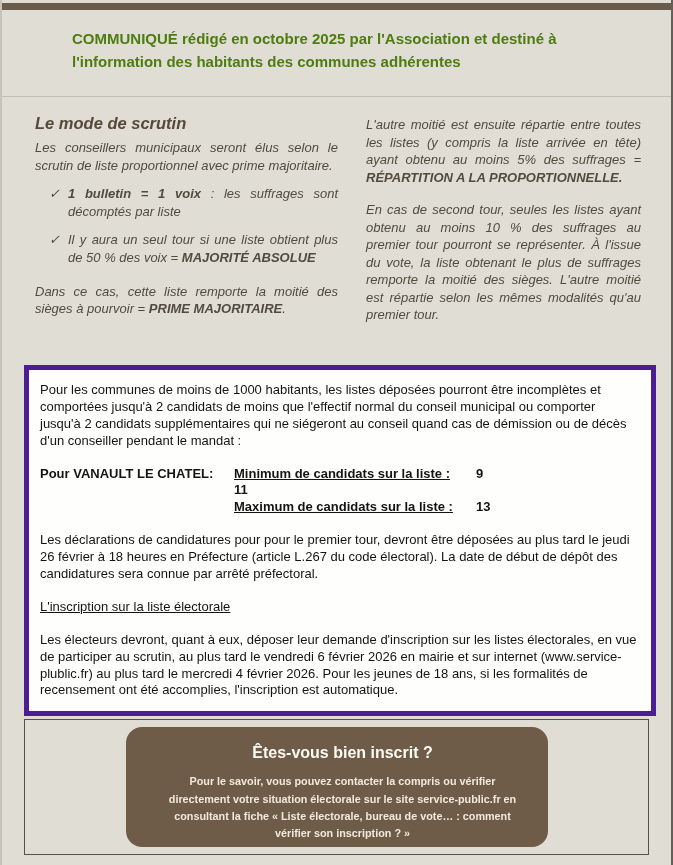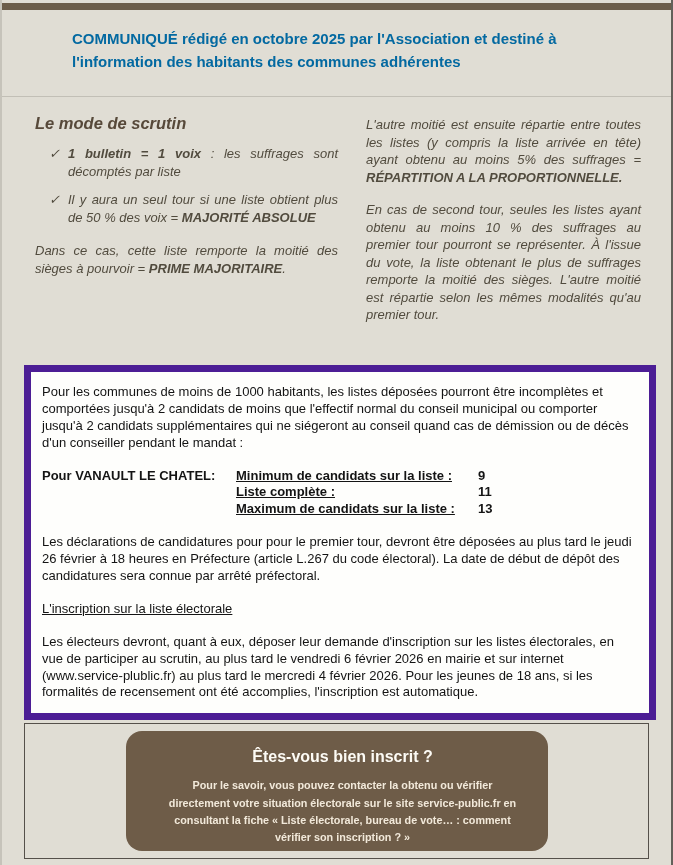--- a/index.html
+++ b/index.html
@@ -16,37 +16,37 @@
   
   .header{display:flex;align-items:flex-start;padding:9px 14px 0 30px;height:68px;}
   .logo{width:96px;text-align:center;color:#2e2a24;user-select:none;}
   .logo-tiny{font-size:5px;letter-spacing:1px;color:#7a7164;white-space:nowrap;overflow:hidden;}
   .logo-main{font-size:22px;font-weight:bold;letter-spacing:1px;line-height:1.02;}
   .logo-sub{font-size:9px;font-weight:bold;letter-spacing:1.6px;line-height:1.1;}
   .logo-stripe{height:3px;margin:2px 4px 1px 4px;
     background:linear-gradient(90deg,#9c3b33 0 12%,#d98e32 12% 24%,#e3c93f 24% 37%,#7fae4e 37% 50%,#3f9e8f 50% 63%,#3b6fae 63% 76%,#6a4f9e 76% 88%,#b0413f 88% 100%);}
   .logo-bottom{font-size:19px;font-weight:bold;letter-spacing:4px;line-height:1.05;}
   .header-text{margin-left:40px;padding-top:9px;width:492px;
-    font-size:15px;font-weight:bold;color:#0369a1;line-height:1.5;}
+    font-size:15px;font-weight:bold;color:#4d7c0f;line-height:1.5;}
   .header-rule{border:none;border-top:1px solid #c2bfb6;margin:9px 0 0 0;}
   
   .columns{display:flex;gap:28px;padding:15px 30px 0 33px;
     font-size:13px;color:#514b3e;line-height:1.35;text-align:justify;font-style:italic;}
   .col-left{width:303px;flex:none;}
   .col-right{flex:1;padding-top:4px;}
   .col-title{font-size:16.5px;font-weight:bold;color:#57493a;margin:0 0 5px 0;text-align:left;}
   .col-p{margin:0;}
   .bullets{margin:11px 0 0 2px;padding-left:12px;}
   .bullet{display:flex;gap:8px;margin-bottom:11px;}
   .check{flex:none;width:11px;color:#514b3e;}
   .bullet-text{flex:1;text-align:justify;}
   .outro{margin-top:16px;}
   .col-right p{margin:0 0 15px 0;}
   
-  .info-box{margin:26px 15px 0 22px;background:#fefefc;border:7px solid #4c1d95;
+  .info-box{margin:26px 15px 0 22px;background:#fefefc;border:5px solid #4c1d95;
     padding:12px 12px 12px 11px;color:#141414;font-size:13px;line-height:1.3;}
   .info-box p{margin:0 0 16px 0;}
   .van-block{font-weight:bold;margin:0 0 16px 0;}
   .van-row{display:flex;}
   .van-prefix{width:194px;flex:none;}
   .van-label{width:242px;flex:none;text-decoration:underline;}
   .van-value{flex:none;}
   .ins-heading{text-decoration:underline;margin:0 0 16px 0;}
   .last-p{margin-bottom:0 !important;}
   
@@ -64,20 +64,21 @@
 <div class="top-bar"></div>
 
 <div class="header">
   <div class="header-text">COMMUNIQUÉ rédigé en octobre 2025 par l'Association et destiné à l'information des habitants des communes adhérentes</div>
 </div>
 <hr class="header-rule">
 
 <div class="columns">
   <div class="col-left">
     <h2 class="col-title">Le mode de scrutin</h2>
+    <p class="col-p">Les conseillers municipaux seront élus selon le scrutin de liste proportionnel avec prime majoritaire.</p>
     <div class="bullets">
       <div class="bullet">
         <span class="check">✓</span>
         <span class="bullet-text"><strong>1 bulletin = 1 voix</strong><span> : les suffrages sont décomptés par liste</span></span>
       </div>
       <div class="bullet">
         <span class="check">✓</span>
         <span class="bullet-text"><span>Il y aura un seul tour si une liste obtient plus de 50 % des voix = </span><strong>MAJORITÉ ABSOLUE</strong></span>
       </div>
     </div>
@@ -92,32 +93,31 @@
 <div class="info-box">
   <p>Pour les communes de moins de 1000 habitants, les listes déposées pourront être incomplètes et comportées jusqu'à 2 candidats de moins que l'effectif normal du conseil municipal ou comporter jusqu'à 2 candidats supplémentaires qui ne siégeront au conseil quand cas de démission ou de décès d'un conseiller pendant le mandat :</p>
   <div class="van-block">
     <div class="van-row">
       <span class="van-prefix">Pour VANAULT LE CHATEL:</span>
       <span class="van-label">Minimum de candidats sur la liste :</span>
       <span class="van-value">9</span>
     </div>
     <div class="van-row">
       <span class="van-prefix"></span>
-      <span class="van-label">Liste complète :</span>
       <span class="van-value">11</span>
     </div>
     <div class="van-row">
       <span class="van-prefix"></span>
       <span class="van-label">Maximum de candidats sur la liste :</span>
       <span class="van-value">13</span>
     </div>
   </div>
   <p>Les déclarations de candidatures pour pour le premier tour, devront être déposées au plus tard le jeudi 26 février à 18 heures en Préfecture (article L.267 du code électoral). La date de début de dépôt des candidatures sera connue par arrêté préfectoral.</p>
   <p class="ins-heading">L'inscription sur la liste électorale</p>
   <p class="last-p">Les électeurs devront, quant à eux, déposer leur demande d'inscription sur les listes électorales, en vue de participer au scrutin, au plus tard le vendredi 6 février 2026 en mairie et sur internet (www.service-plublic.fr) au plus tard le mercredi 4 février 2026. Pour les jeunes de 18 ans, si les formalités de recensement ont été accomplies, l'inscription est automatique.</p>
 </div>
 
 <div class="lower-box">
   <div class="cta">
     <div class="cta-title">Êtes-vous bien inscrit ?</div>
-    <div class="cta-body"><span>Pour le savoir, vous pouvez contacter la obtenu </span><b>ou vérifier directement votre situation électorale sur le site service-public.fr en consultant la fiche « Liste électorale, bureau de vote… : comment vérifier son inscription ? »</b></div>
+    <div class="cta-body"><span>Pour le savoir, vous pouvez contacter la compris </span><b>ou vérifier directement votre situation électorale sur le site service-public.fr en consultant la fiche « Liste électorale, bureau de vote… : comment vérifier son inscription ? »</b></div>
   </div>
 </div>
 
 </body></html>

